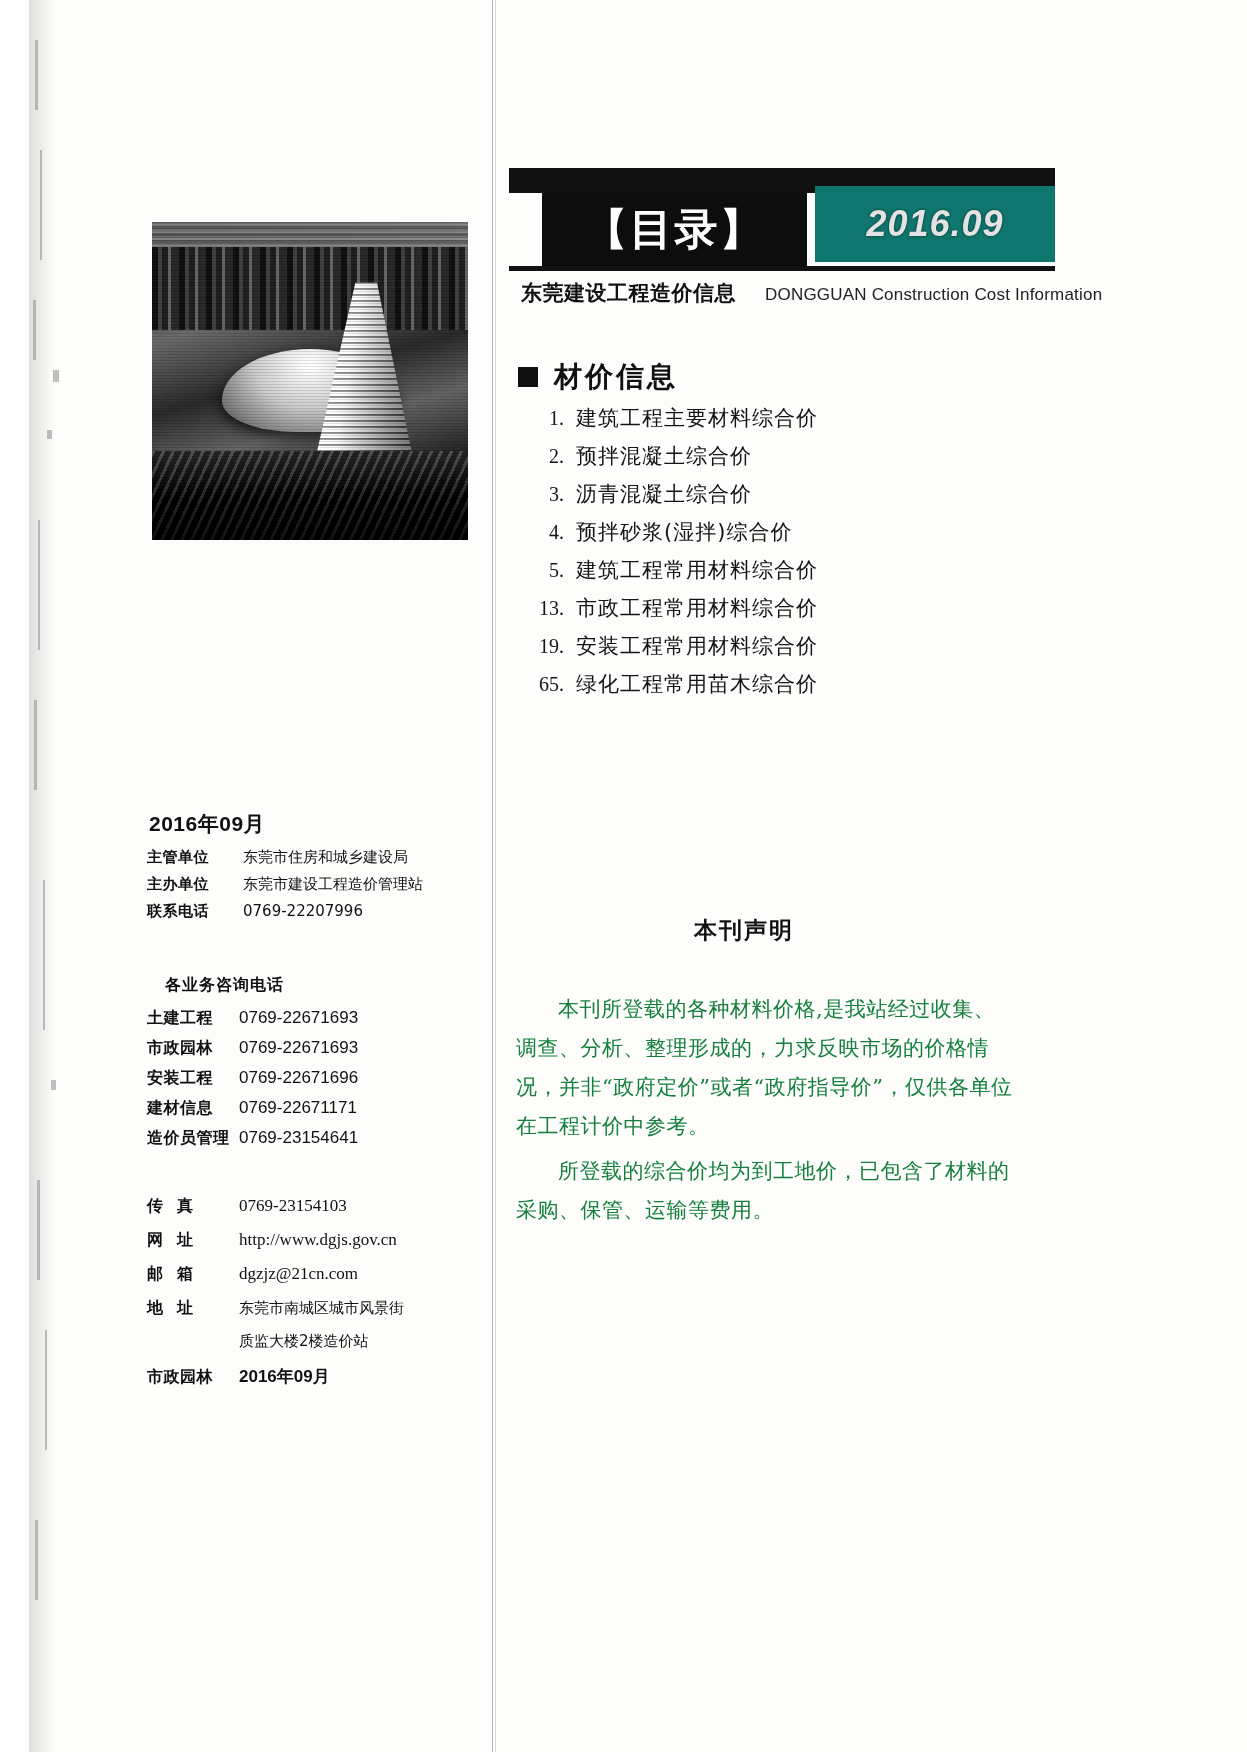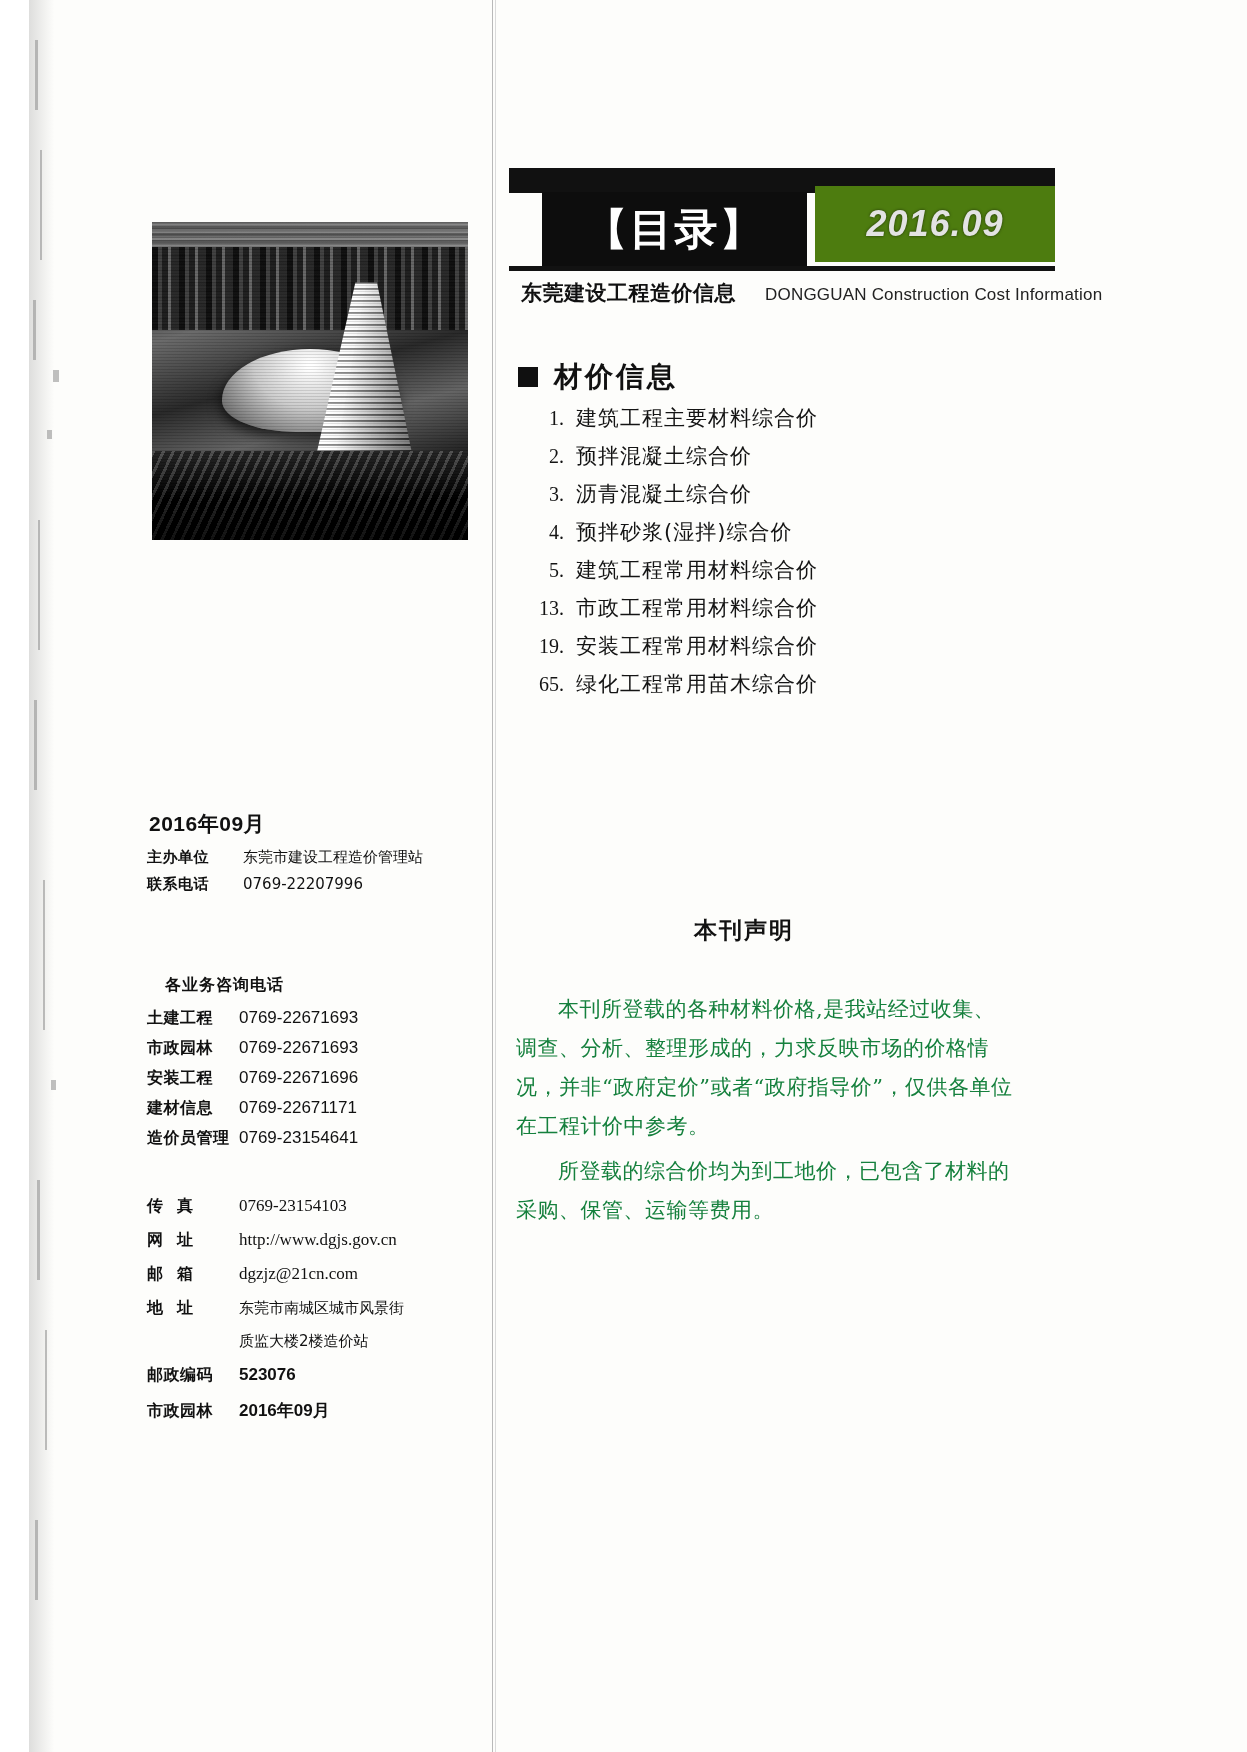--- a/index.html
+++ b/index.html
@@ -138,21 +138,21 @@
     font-weight: bold;
     font-size: 43px;
     letter-spacing: 2px;
   }
   .toc-date-box {
     position: absolute;
     left: 786px;
     top: 186px;
     width: 240px;
     height: 76px;
-    background: #4d7c0f;
+    background: #0f766e;
     display: flex;
     align-items: center;
     justify-content: center;
     overflow: hidden;
   }
   .toc-date-box .d {
     color: #e3e3e3;
     font-family: "Liberation Sans", sans-serif;
     font-weight: bold;
     font-style: italic;
@@ -458,20 +458,24 @@
     <div class="toc-item">
       <span class="num">65.</span>
       <span class="txt">绿化工程常用苗木综合价</span>
     </div>
   </div>
 
   <div class="issue-date">2016年09月</div>
 
   <div class="imprint">
     <div class="imp-row">
+      <span class="k">主管单位</span>
+      <span class="v">东莞市住房和城乡建设局</span>
+    </div>
+    <div class="imp-row">
       <span class="k">主办单位</span>
       <span class="v">东莞市建设工程造价管理站</span>
     </div>
     <div class="imp-row">
       <span class="k">联系电话</span>
       <span class="v">0769-22207996</span>
     </div>
   </div>
 
   <div class="imp-sub">各业务咨询电话</div>
@@ -513,24 +517,20 @@
     </div>
     <div class="ct-row">
       <span class="k">地址</span>
       <span class="v cn">东莞市南城区城市风景街</span>
     </div>
     <div class="ct-cont">质监大楼2楼造价站</div>
   </div>
 
   <div class="postal">
     <div class="po-row">
-      <span class="k">邮政编码</span>
-      <span class="v">523076</span>
-    </div>
-    <div class="po-row">
       <span class="k">市政园林</span>
       <span class="v">2016年09月</span>
     </div>
   </div>
 
   <div class="stmt-title">本刊声明</div>
   <div class="stmt-body">
     <p>本刊所登载的各种材料价格,是我站经过收集、调查、分析、整理形成的，力求反映市场的价格情况，并非“政府定价”或者“政府指导价”，仅供各单位在工程计价中参考。</p>
     <p>所登载的综合价均为到工地价，已包含了材料的采购、保管、运输等费用。</p>
   </div>

